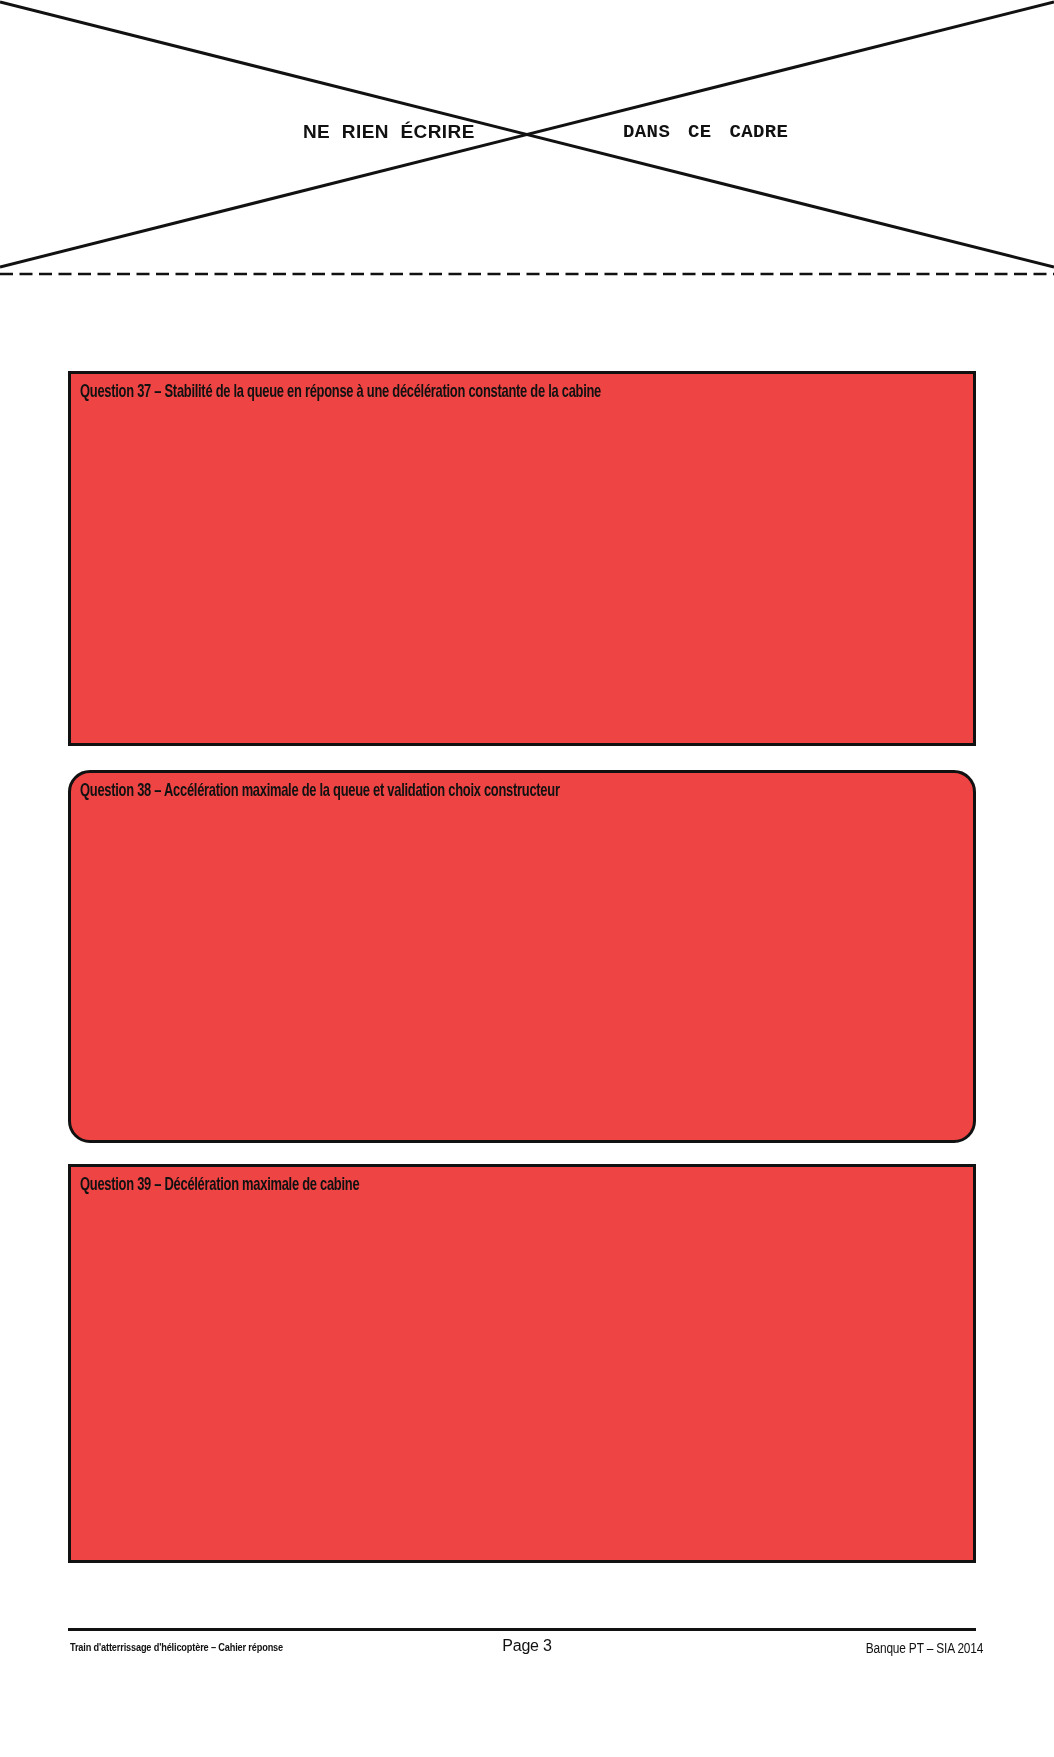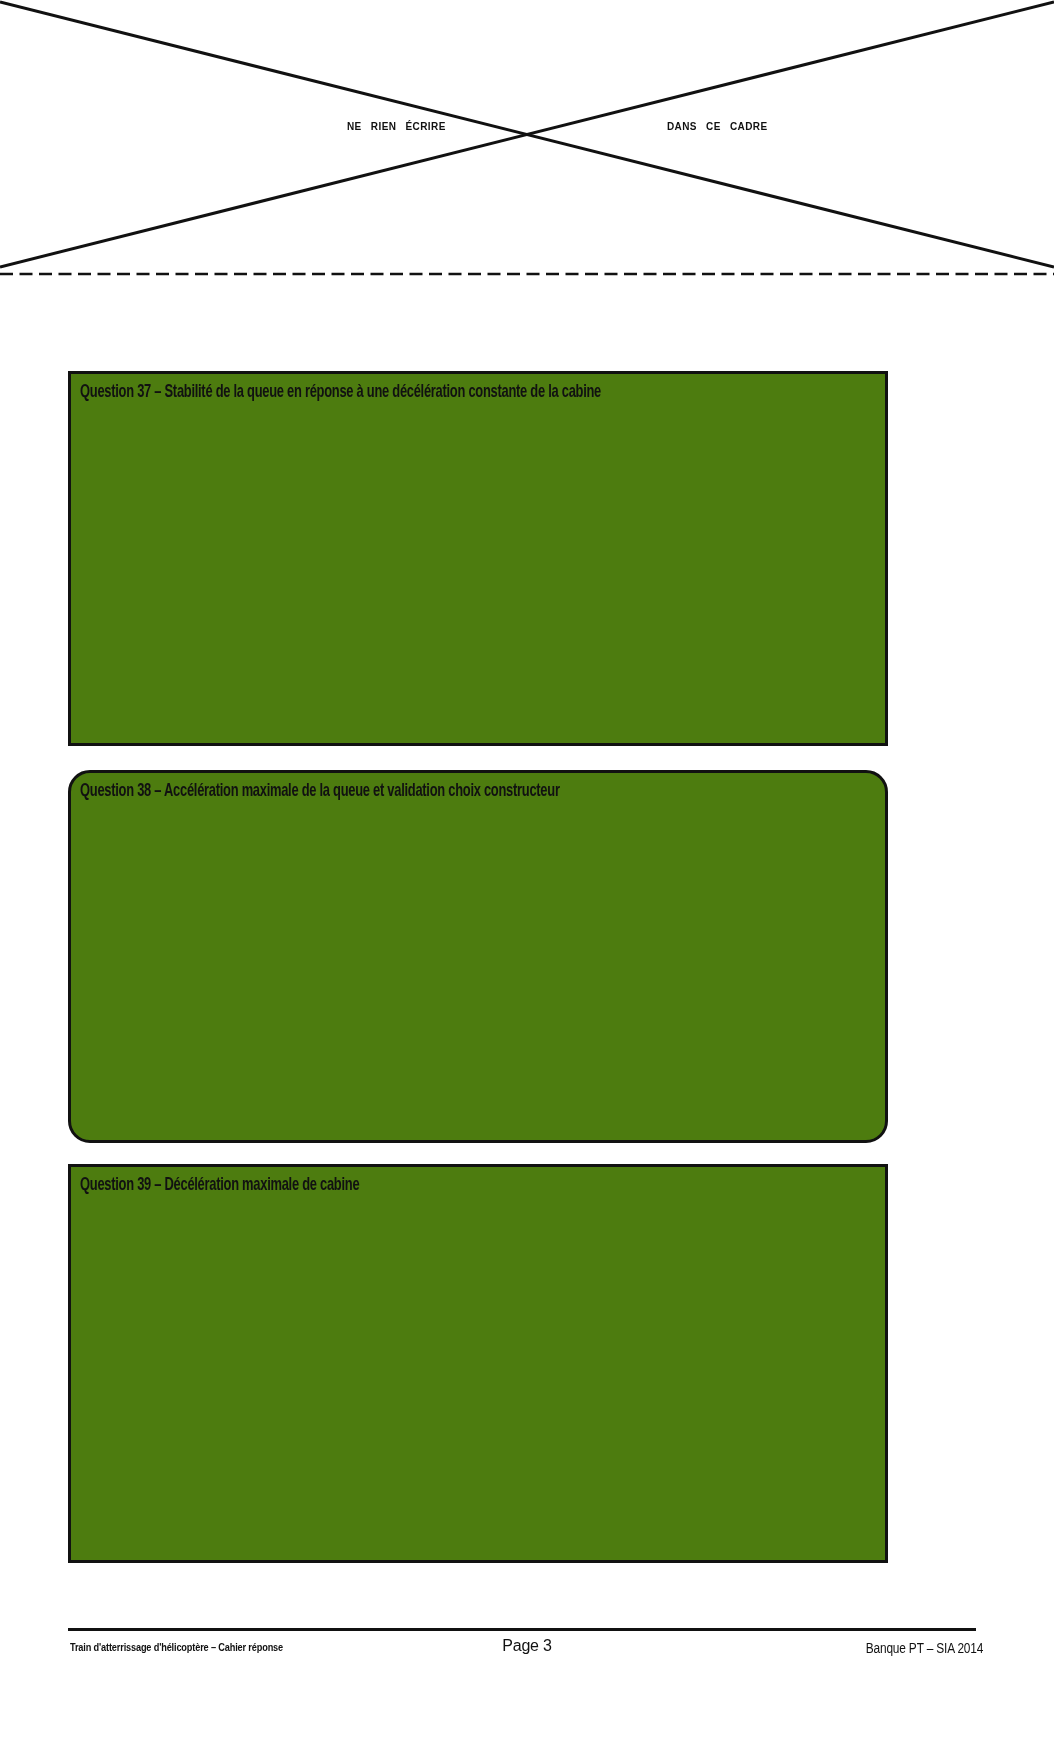--- a/index.html
+++ b/index.html
@@ -16,37 +16,36 @@
   
   .header-zone {
     position: absolute;
     left: 0; top: 0;
     width: 1054px; height: 282px;
   }
   .header-zone svg { position: absolute; left: 0; top: 0; }
   .zone-label {
     position: absolute;
     top: 121px;
-    font-size: 10px;
+    font-size: 19px;
     font-weight: bold;
     letter-spacing: 0.4px;
     word-spacing: 6px;
     white-space: nowrap;
-    margin-left: 44px;
   }
   .zone-label-left  { left: 303px; }
-  .zone-label-right { left: 623px; }
+  .zone-label-right { left: 623px; font-family: Liberation Mono, monospace; }
 
   
   .question-box {
     position: absolute;
     left: 68px;
-    width: 820px;
+    width: 908px;
     border: 3px solid #111111;
-    background: #4d7c0f;
+    background: #ef4444;
   }
   .question-box-1 { top: 371px;  height: 375px; }
   .question-box-2 { top: 770px;  height: 373px; border-radius: 22px; }
   .question-box-3 { top: 1164px; height: 399px; }
   .question-title {
     margin: 6px 0 0 9px;
     font-size: 19px;
     font-weight: bold;
     letter-spacing: -0.4px;
     white-space: nowrap;

